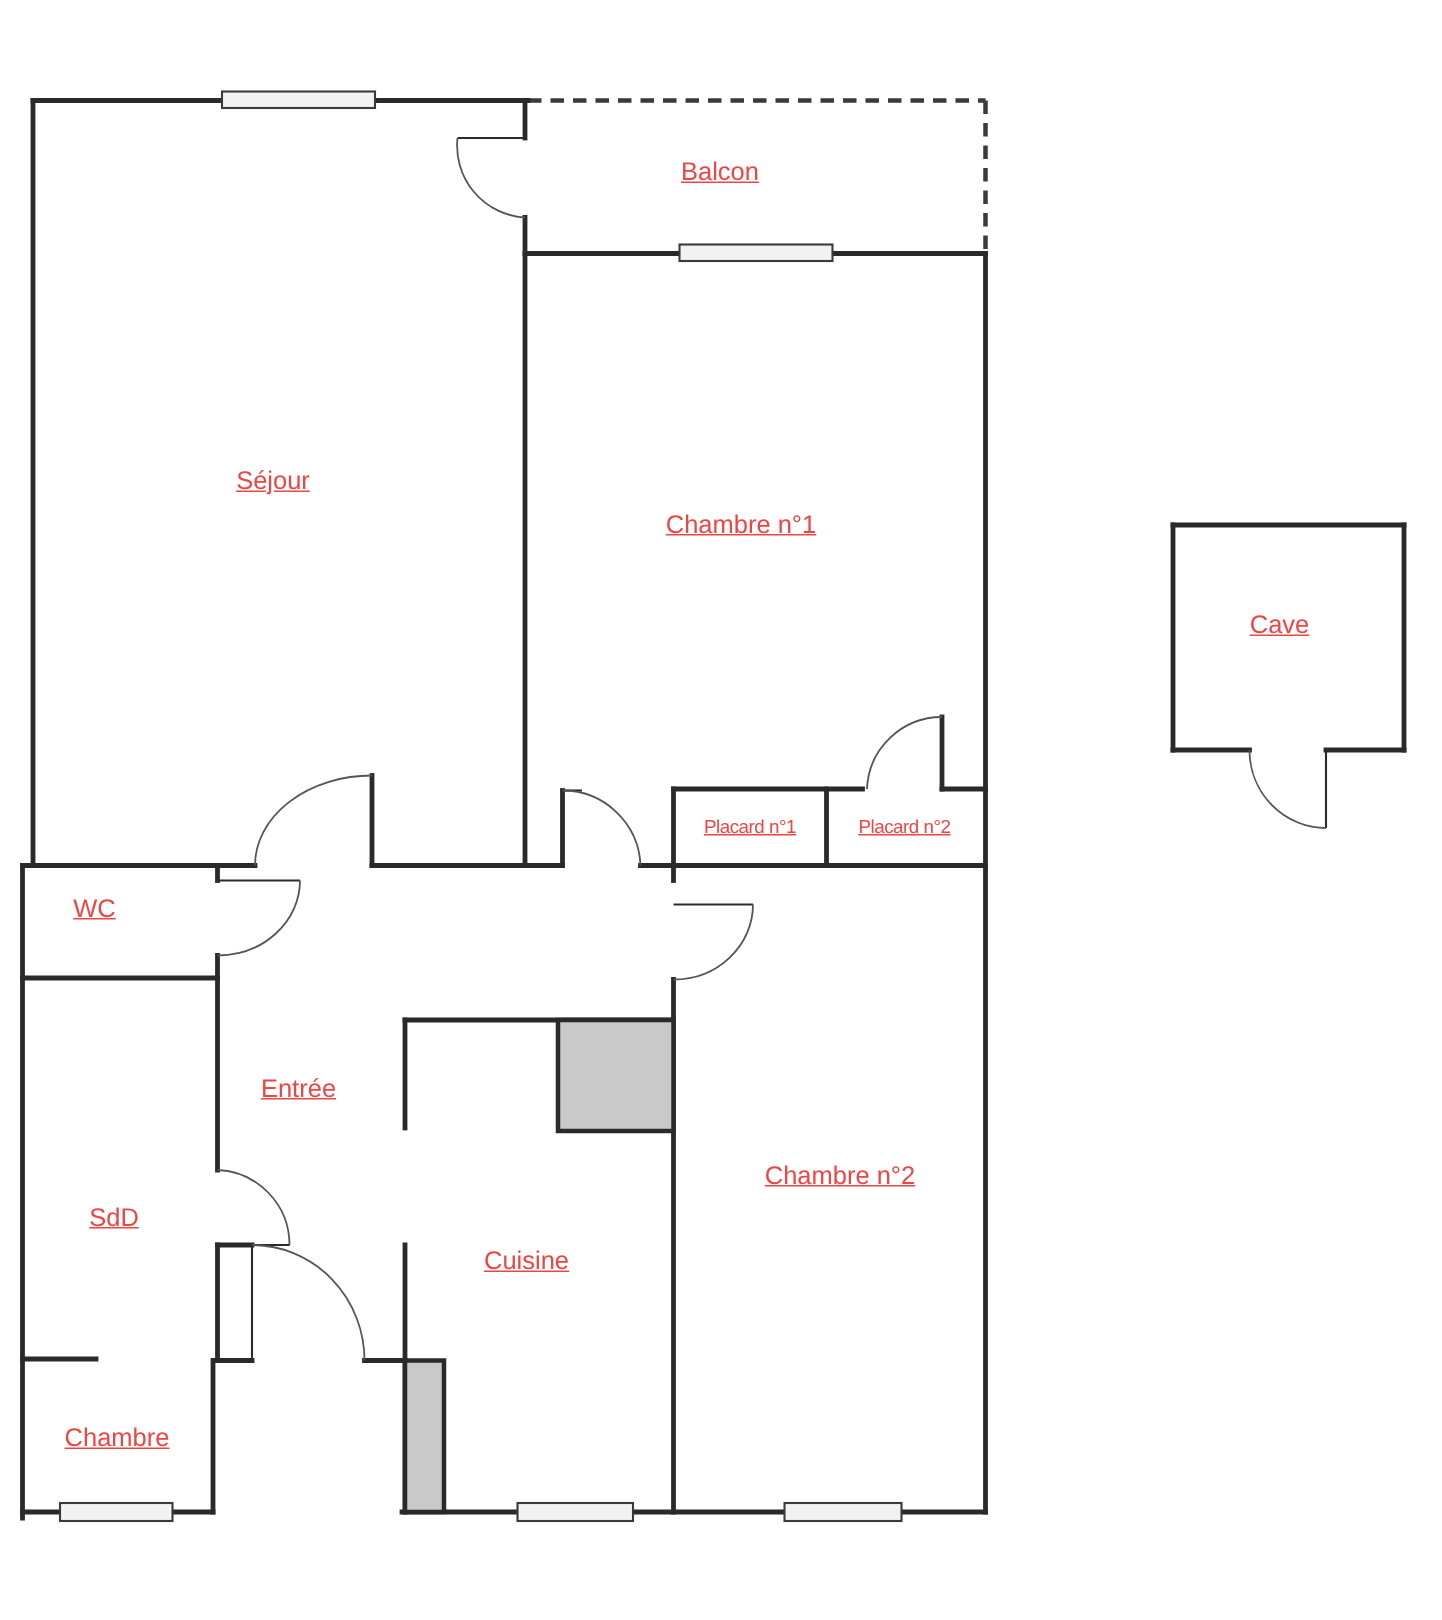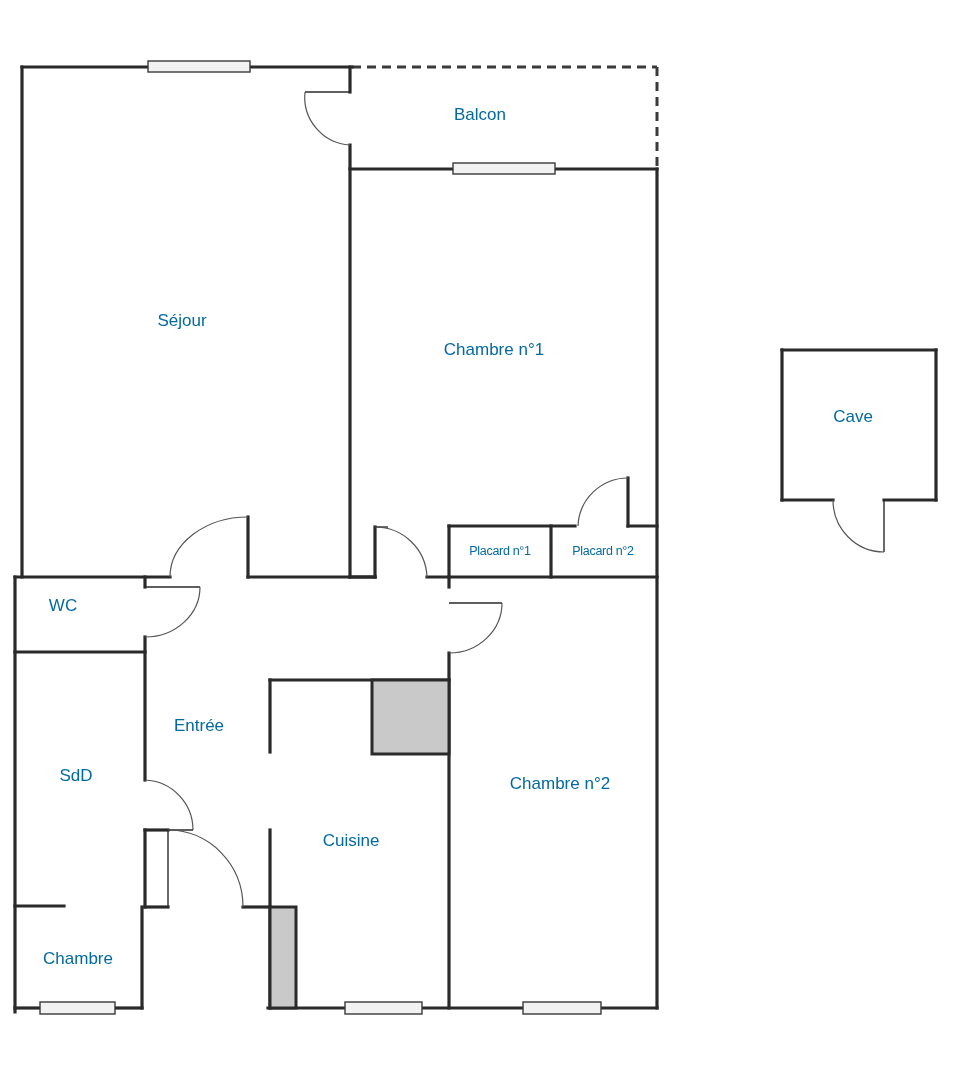--- a/index.html
+++ b/index.html
@@ -4,21 +4,21 @@
   <style>
     html, body { margin: 0; padding: 0; background: #ffffff; }
     body { width: 961px; height: 1080px; position: relative; overflow: hidden; font-family: "Liberation Sans", sans-serif; }
     svg { position: absolute; left: 0; top: 0; }
     .wall { stroke: #2a2a2a; stroke-width: 3.2; fill: none; stroke-linecap: square; }
     .thin { stroke: #2a2a2a; stroke-width: 1.4; fill: none; }
     .dash { stroke: #3a3a3a; stroke-width: 3; fill: none; stroke-dasharray: 9 6; }
     .arc { stroke: #555; stroke-width: 1.2; fill: none; }
     .win { fill: #f2f2f2; stroke: #3a3a3a; stroke-width: 1.4; }
     .shaft { fill: #c9c9c9; stroke: #2a2a2a; stroke-width: 3; }
-    .lbl { position: absolute; color: #0369a1; font-size: 17px; white-space: nowrap; transform: translate(-50%, -50%); }
+    .lbl { position: absolute; color: #ef4444; font-size: 17px; white-space: nowrap; transform: translate(-50%, -50%); text-decoration: underline; }
     .lbl.sm { font-size: 12.5px; letter-spacing: -0.3px; }
   </style>
 </head>
 <body>
 
 <svg width="961" height="1080" viewBox="0 0 961 1080">
 
   <g>
     <line class="dash" x1="352" y1="67" x2="657" y2="67"></line>
     <line class="dash" x1="657" y1="67" x2="657" y2="168"></line>
@@ -132,17 +132,17 @@
   </g>
 </svg>
 
 <span class="lbl" style="left:480px;top:115px">Balcon</span>
 <span class="lbl" style="left:182px;top:321px">Séjour</span>
 <span class="lbl" style="left:494px;top:350px">Chambre n°1</span>
 <span class="lbl sm" style="left:500px;top:551px">Placard n°1</span>
 <span class="lbl sm" style="left:603px;top:551px">Placard n°2</span>
 <span class="lbl" style="left:63px;top:606px">WC</span>
 <span class="lbl" style="left:199px;top:726px">Entrée</span>
-<span class="lbl" style="left:76px;top:776px">SdD</span>
+<span class="lbl" style="left:76px;top:812px">SdD</span>
 <span class="lbl" style="left:351px;top:841px">Cuisine</span>
 <span class="lbl" style="left:560px;top:784px">Chambre n°2</span>
 <span class="lbl" style="left:78px;top:959px">Chambre</span>
 <span class="lbl" style="left:853px;top:417px">Cave</span>
 
 </body></html>

